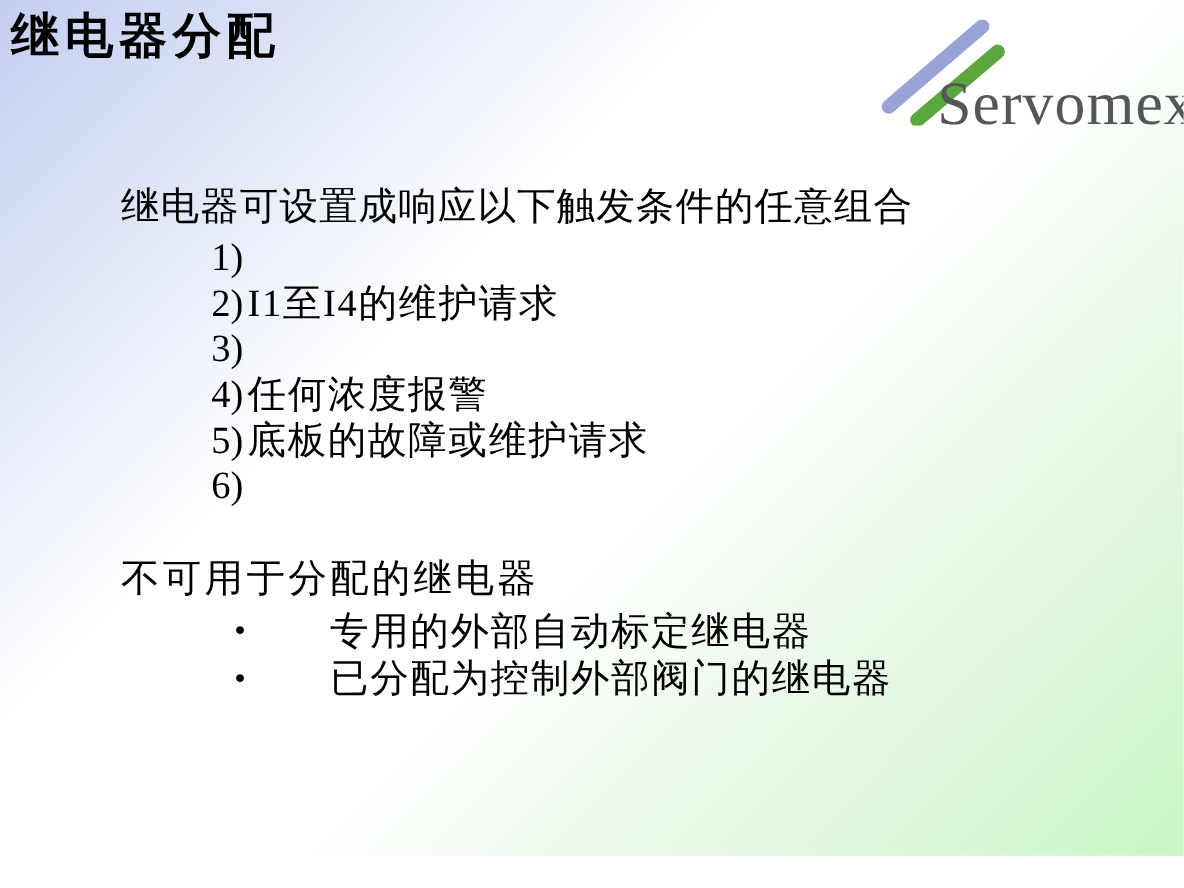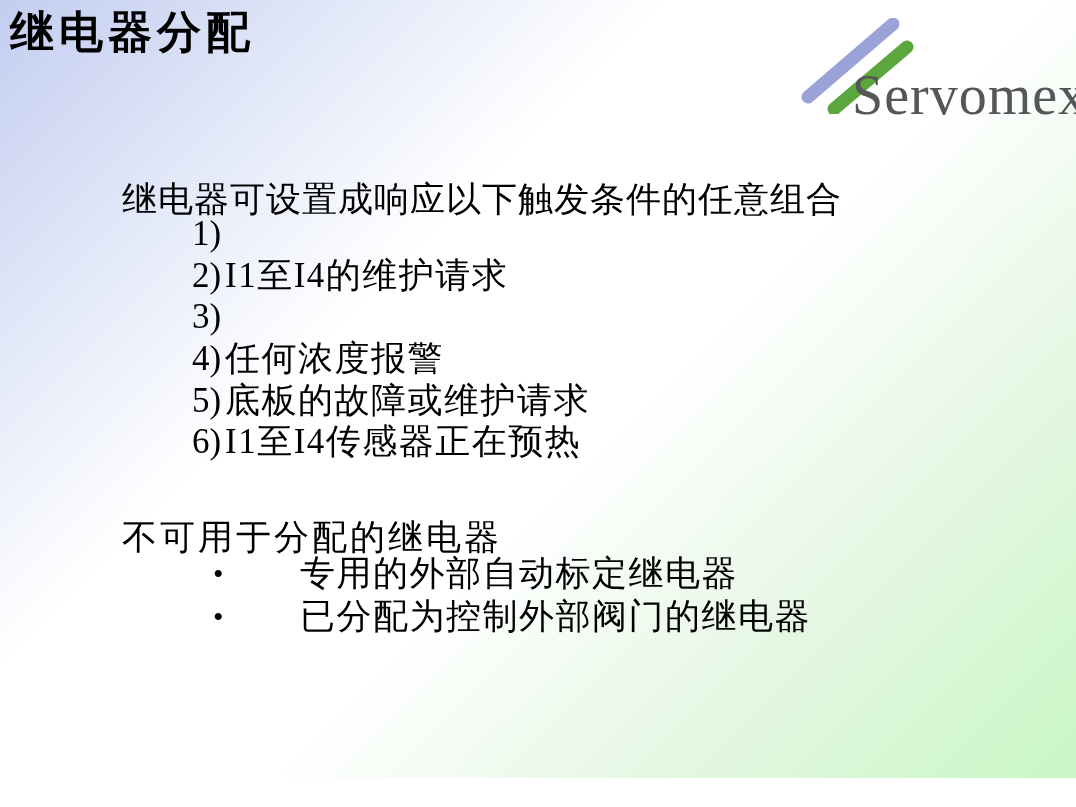--- a/index.html
+++ b/index.html
@@ -47,21 +47,21 @@
     line-height: 46px;
     color: #54565a;
     letter-spacing: 1px;
     white-space: nowrap;
   }
 
   .intro {
     position: absolute;
     left: 110px;
     top: 166px;
-    margin: 12px;
+    margin: 0;
     font-size: 35px;
     line-height: 44px;
     letter-spacing: 1px;
     white-space: nowrap;
   }
 
   .numlist {
     position: absolute;
     left: 192px;
     top: 213px;
@@ -77,21 +77,21 @@
     line-height: 41.7px;
     white-space: nowrap;
   }
   .numlist .num { flex: 0 0 33px; }
   .numlist .txt { letter-spacing: 1.5px; }
 
   .section2 {
     position: absolute;
     left: 110px;
     top: 504px;
-    margin: 12px;
+    margin: 0;
     font-size: 35px;
     line-height: 44px;
     letter-spacing: 3px;
     white-space: nowrap;
   }
 
   .bullist {
     position: absolute;
     left: 213px;
     top: 552px;
@@ -139,21 +139,20 @@
     <li>
       <span class="num">4)</span>
       <span class="txt">任何浓度报警</span>
     </li>
     <li>
       <span class="num">5)</span>
       <span class="txt">底板的故障或维护请求</span>
     </li>
     <li>
       <span class="num">6)</span>
-      <span class="txt">I1至I4传感器正在预热</span>
     </li>
   </ol>
 
   <p class="section2">不可用于分配的继电器</p>
 
   <ul class="bullist">
     <li>
       <span class="bullet">•</span>
       <span class="txt">专用的外部自动标定继电器</span>
     </li>

